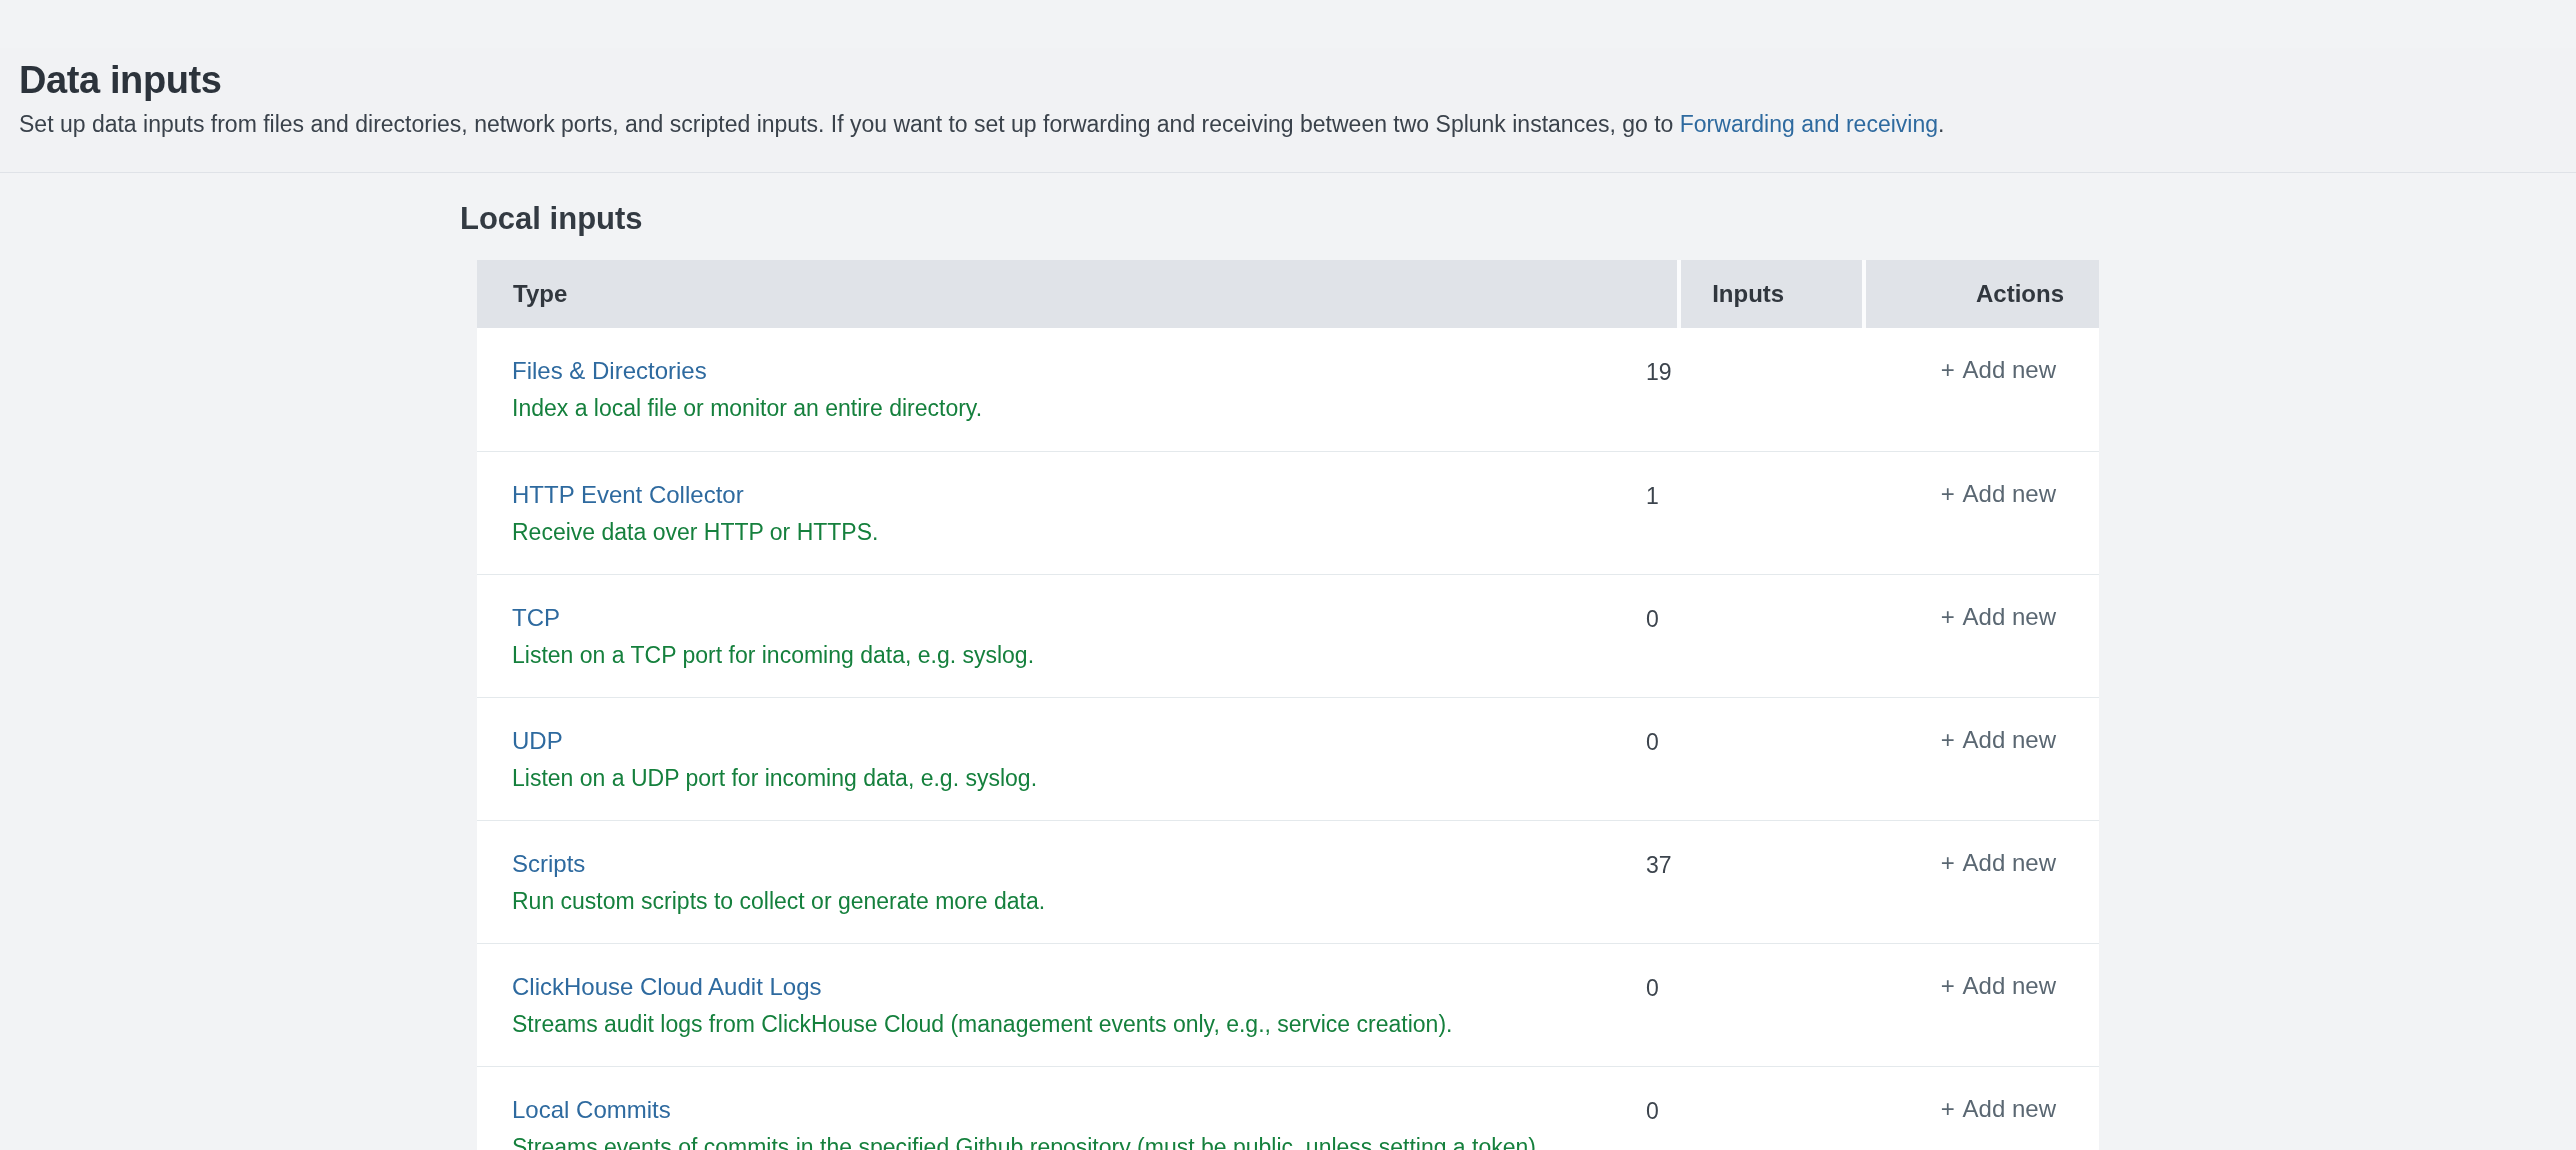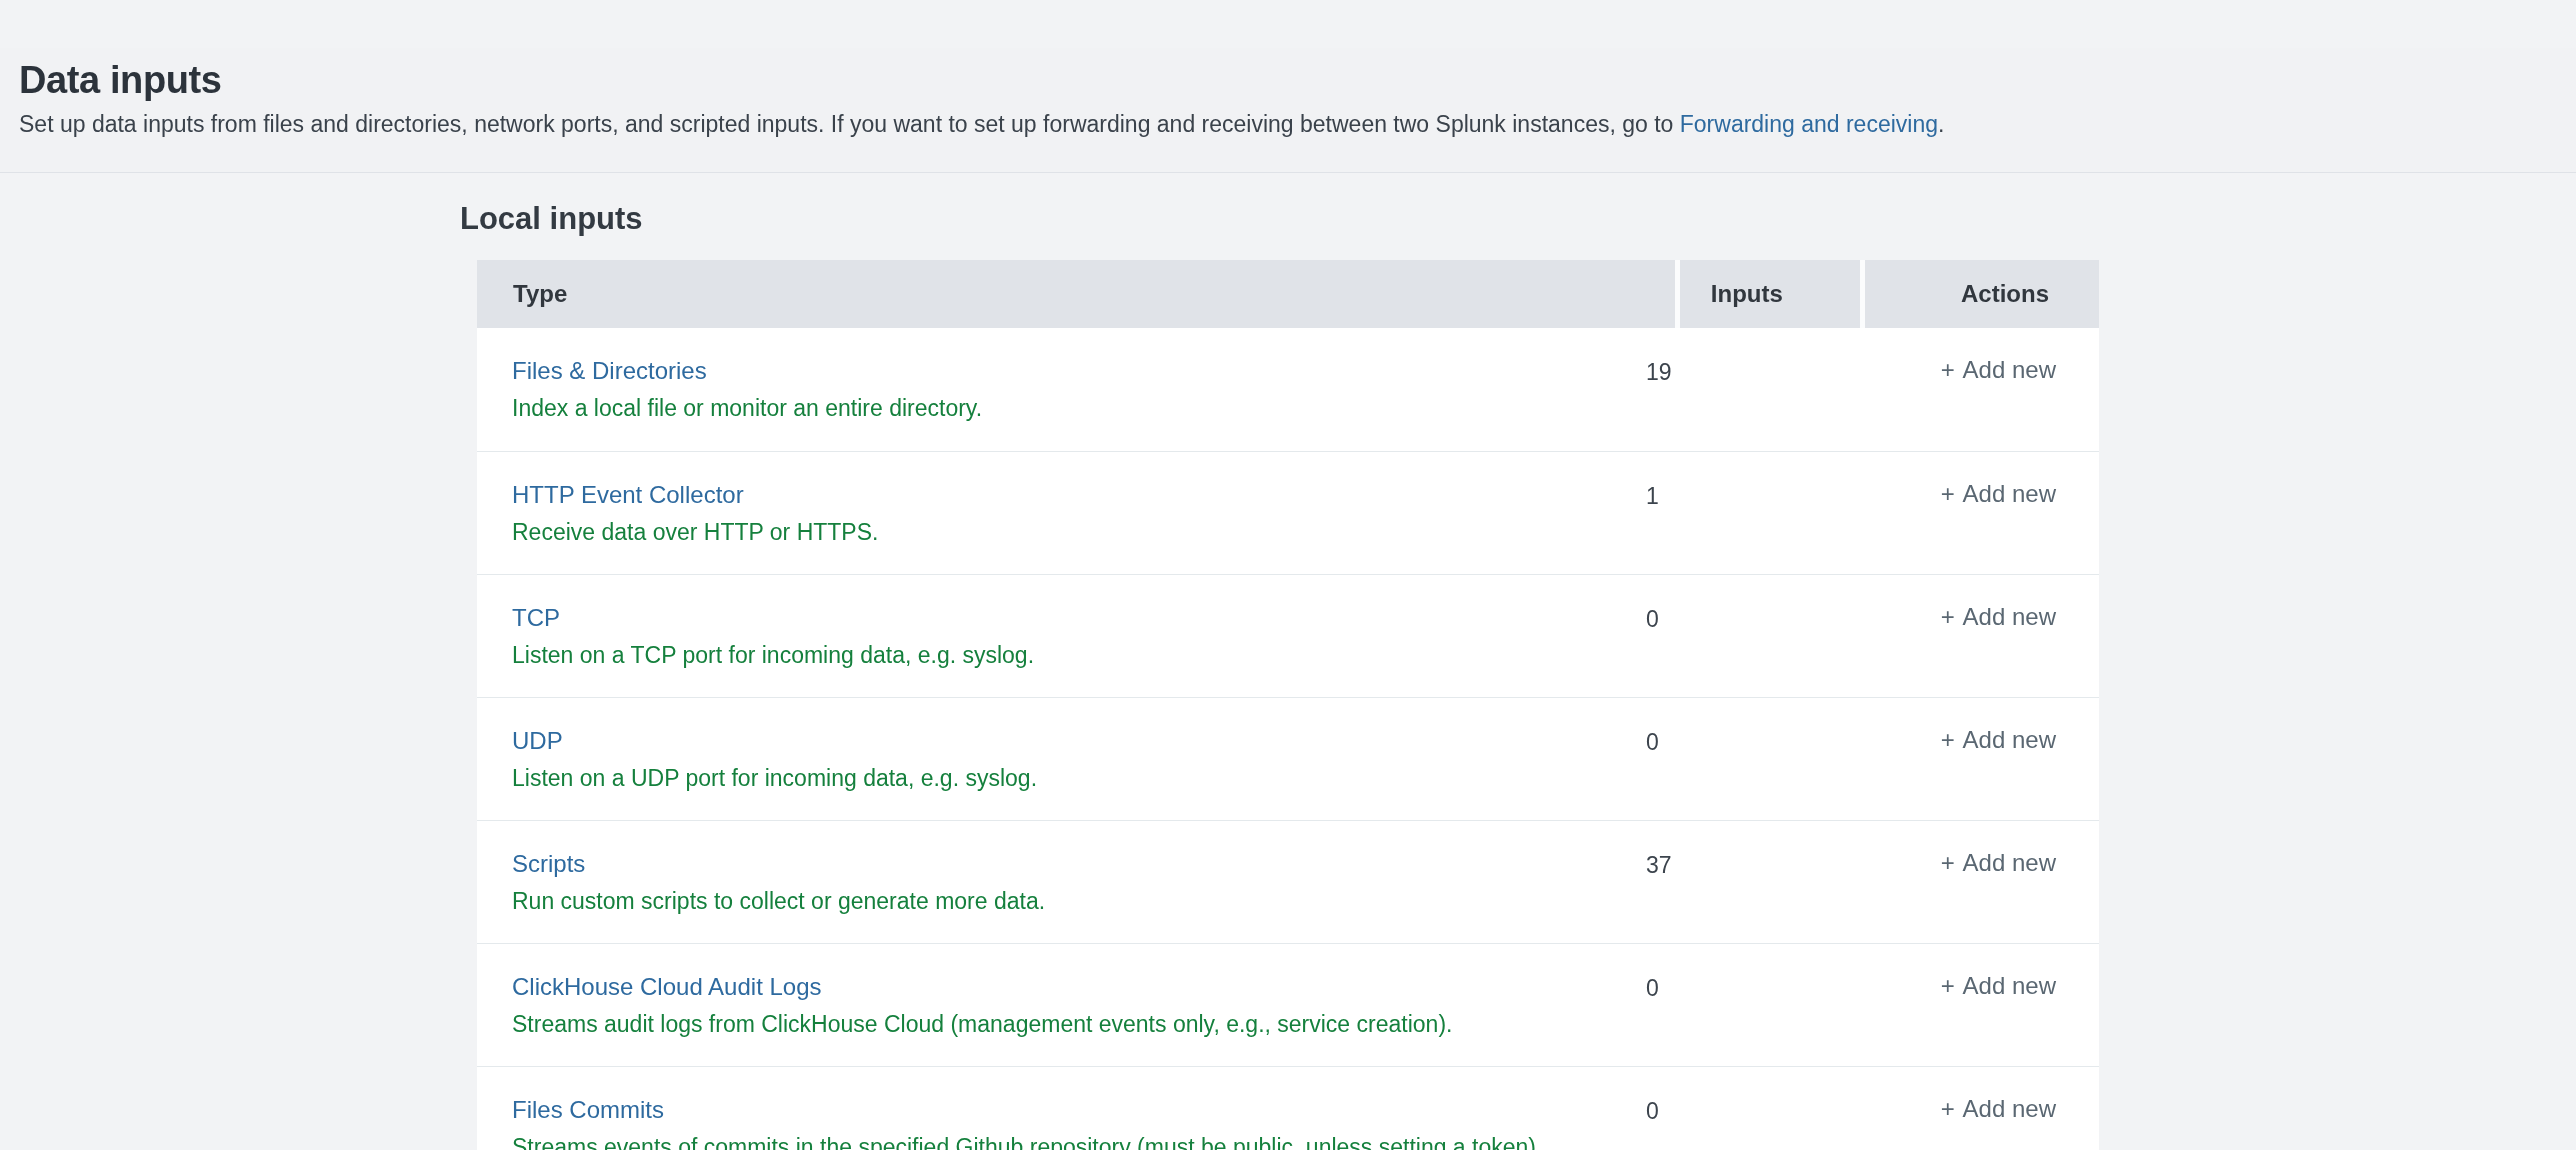--- a/index.html
+++ b/index.html
@@ -61,21 +61,21 @@
     background: #e0e3e8;
     display: flex;
     align-items: center;
     font-size: 24px;
     font-weight: 700;
     color: #31373e;
   }
   .th-type    { width: 1353px; padding-left: 36px; }
   .th-gap     { width: 5.2px; background: #fbfcfd; }
   .th-inputs  { width: 200px; padding-left: 31px; }
-  .th-actions { width: 259px; justify-content: flex-end; padding-right: 50px; }
+  .th-actions { width: 259px; justify-content: flex-end; padding-right: 35px; }
 
   
   .row {
     display: flex;
     background: #ffffff;
     height: 123px;
   }
   .row + .row { border-top: 1.7px solid #e4e9ec; }
   .cell-type   { width: 1138px; padding: 29px 17px 0 35px; }
   .cell-inputs { width: 205px;  padding: 31px 0 0 31px; font-size: 23px; color: #3c444d; }
@@ -194,21 +194,21 @@
         <div class="type-desc">Streams audit logs from ClickHouse Cloud (management events only, e.g., service creation).</div>
       </div>
       <div class="cell-inputs">0</div>
       <div class="cell-actions">
         <a class="add-new-link"><span class="plus">+</span><span>Add new</span></a>
       </div>
     </div>
 
     <div class="row">
       <div class="cell-type">
-        <a class="type-link">Files Commits</a>
+        <a class="type-link">Local Commits</a>
         <div class="type-desc">Streams events of commits in the specified Github repository (must be public, unless setting a token).</div>
       </div>
       <div class="cell-inputs">0</div>
       <div class="cell-actions">
         <a class="add-new-link"><span class="plus">+</span><span>Add new</span></a>
       </div>
     </div>
 
     <div class="row-stub"></div>
 

